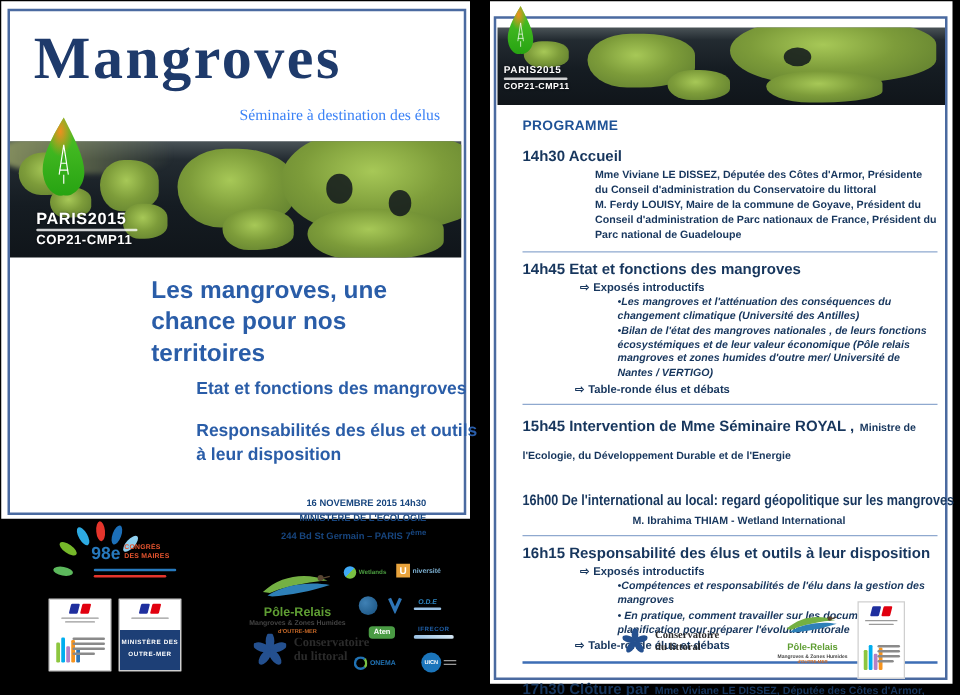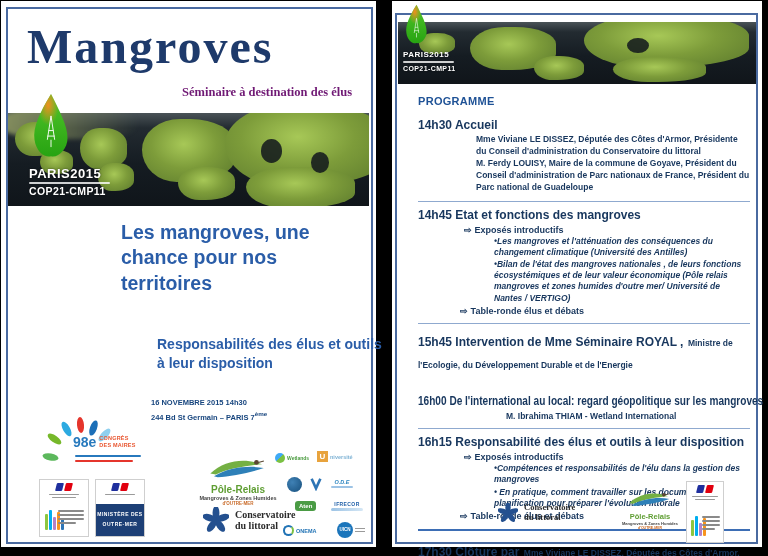--- a/index.html
+++ b/index.html
@@ -1,20 +1,20 @@
 <!DOCTYPE html>
 <html><head>
 <meta charset="utf-8">
 <style>
   * { margin:0; padding:0; box-sizing:border-box; }
   html,body { width:768px; height:556px; }
   body { position:relative; background:#000; font-family:"Liberation Sans",sans-serif; overflow:hidden; }
 
   .sheet { position:absolute; background:#fff; }
-  #left-sheet  { left:1px;  top:1px; width:375px; height:546px; }
+  #left-sheet  { left:1px;  top:1px; width:375px; height:414px; }
   #right-sheet { left:392px; top:1px; width:370px; height:546px; }
   .frame { position:absolute; border:2px solid #4a6aa0; }
   #left-frame  { left:5px; top:6px;  right:3px; bottom:3px; }
   #right-frame { left:3px; top:12px; right:4px; bottom:3px; }
 
   
   .photo { position:absolute; overflow:hidden;
     background:linear-gradient(180deg,#4a5357 0%,#232b31 16%,#151c22 55%,#10151a 100%); }
   .mb { position:absolute;
     background:radial-gradient(ellipse at 45% 40%, #a7c857 0%, #7d9c3a 45%, #5a782c 100%);
@@ -32,29 +32,29 @@
   #left-cop .wordmark { font-size:13px; }
   #left-cop .code { font-size:10.5px; }
   #right-cop { left:11px; top:1px; width:66px; }
   #right-cop .wordmark { font-size:8px; }
   #right-cop .code { font-size:7px; }
 
   
   #left-sheet > div { position:absolute; }
   .l-title { left:26px; top:18px; font-family:"Liberation Serif",serif; font-weight:bold;
     font-size:48px; color:#1e3a6b; letter-spacing:2px; }
-  .l-subtitle { right:24px; top:84px; font-family:"Liberation Serif",serif; font-weight:bold;
-    font-size:12.5px; color:#701a75; }
+  .l-subtitle { right:24px; top:84px; font-family:"Liberation Serif",serif; font-weight:normal;
+    font-size:12.5px; color:#3b82f6; }
   .l-photo { left:7px; top:112px; width:361px; height:93px; }
   .l-tagline { left:120px; top:219px; width:252px; font-size:19.5px; font-weight:bold;
     color:#2a5da8; line-height:1.3; }
   .l-topic1 { left:156px; top:301px; font-size:14px; font-weight:bold; color:#2a5da8; }
   .l-topic2 { left:156px; top:334px; width:226px; font-size:14px; font-weight:bold;
     color:#2a5da8; line-height:1.35; }
-  .l-event { left:150px; top:396px; width:190px; text-align:left; font-size:7.5px;
+  .l-event { left:150px; top:396px; width:190px; text-align:right; font-size:7.5px;
     font-weight:bold; color:#17457e; line-height:1.65; }
 
   
   .l-congress { left:46px; top:414px; width:120px; height:62px; }
   .petal { position:absolute; width:7px; height:16px; border-radius:50% 50% 50% 50%; }
   .congress-text { position:absolute; left:26px; top:20px; display:flex; gap:3px; align-items:flex-start; }
   .congress-num { font-size:14px; font-weight:bold; color:#2779bd; line-height:1; }
   .congress-label { font-size:5.5px; font-weight:bold; color:#e8552f; width:42px; line-height:1.2; letter-spacing:.2px; }
   .congress-bar { position:absolute; height:2px; border-radius:1px; }
 
@@ -157,24 +157,26 @@
       <path d="M24,2 C12,22 4,38 6,52 C8,66 18,72 24,70 C32,72 42,62 42,50 C42,36 33,20 24,2 Z" fill="url(#lg1)"></path>
       <path d="M24,2 C12,22 4,38 6,52 C8,66 18,72 24,70 C32,72 42,62 42,50 C42,36 33,20 24,2 Z" fill="url(#og1)"></path>
       <path d="M24,26 L20,52 M24,26 L28,52 M21.4,42 L26.6,42 M20,48 L28,48 M24,52 L24,60" stroke="#fff" stroke-width="1" fill="none"></path>
     </svg>
     <div class="wordmark">PARIS2015</div>
     <div class="tinyline"></div>
     <div class="code">COP21-CMP11</div>
   </div>
 
   <div class="l-tagline">Les mangroves, une chance pour nos territoires</div>
+  <div class="l-topic1">Etat et fonctions des mangroves</div>
   <div class="l-topic2">Responsabilités des élus et outils à leur disposition</div>
 
   <div class="l-event">
     <div>16 NOVEMBRE 2015 14h30</div>
+    <div>MINISTERE DE L'ECOLOGIE</div>
     <div><span>244 Bd St Germain – PARIS 7</span><sup>ème</sup></div>
   </div>
 
   <div class="l-congress">
     <div class="petal" style="left:4px;top:16px;background:#76b82a;transform:rotate(-55deg)"></div>
     <div class="petal" style="left:16px;top:6px;background:#2daae1;transform:rotate(-30deg)"></div>
     <div class="petal" style="left:30px;top:2px;background:#e5352c;transform:rotate(-5deg)"></div>
     <div class="petal" style="left:43px;top:5px;background:#1c6fb8;transform:rotate(20deg)"></div>
     <div class="petal" style="left:54px;top:12px;background:#8fd0ef;transform:rotate(42deg)"></div>
     <div class="petal" style="left:0px;top:34px;background:#5cb85c;transform:rotate(-80deg)"></div>

